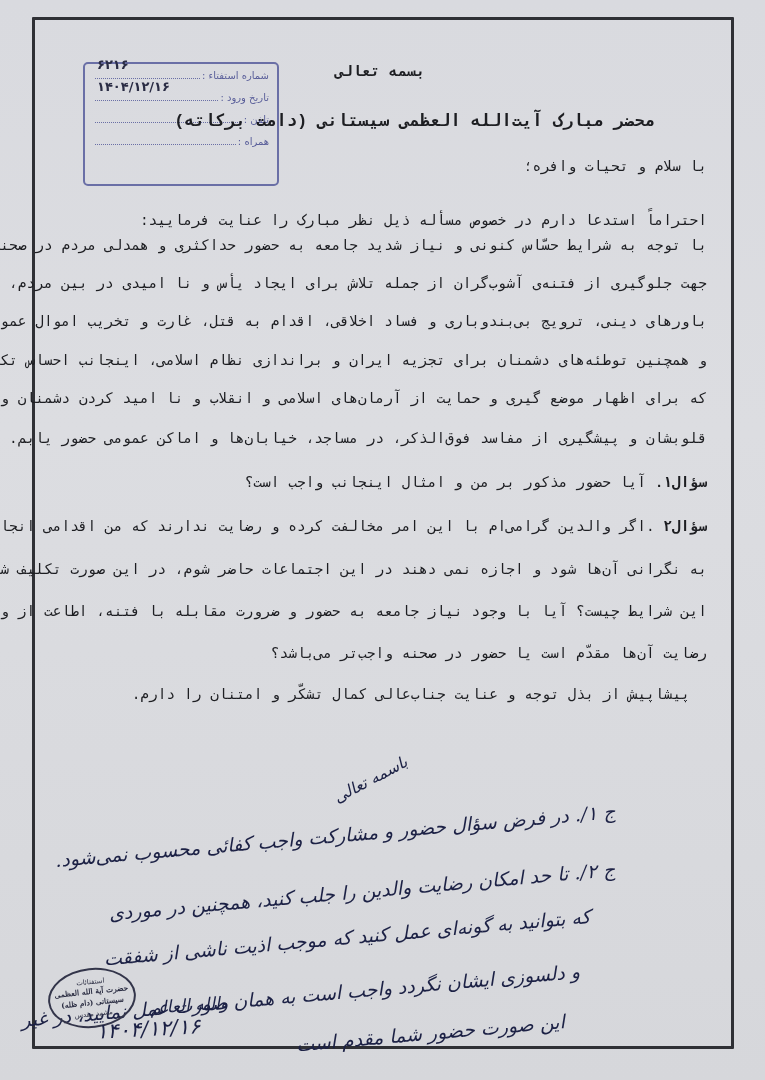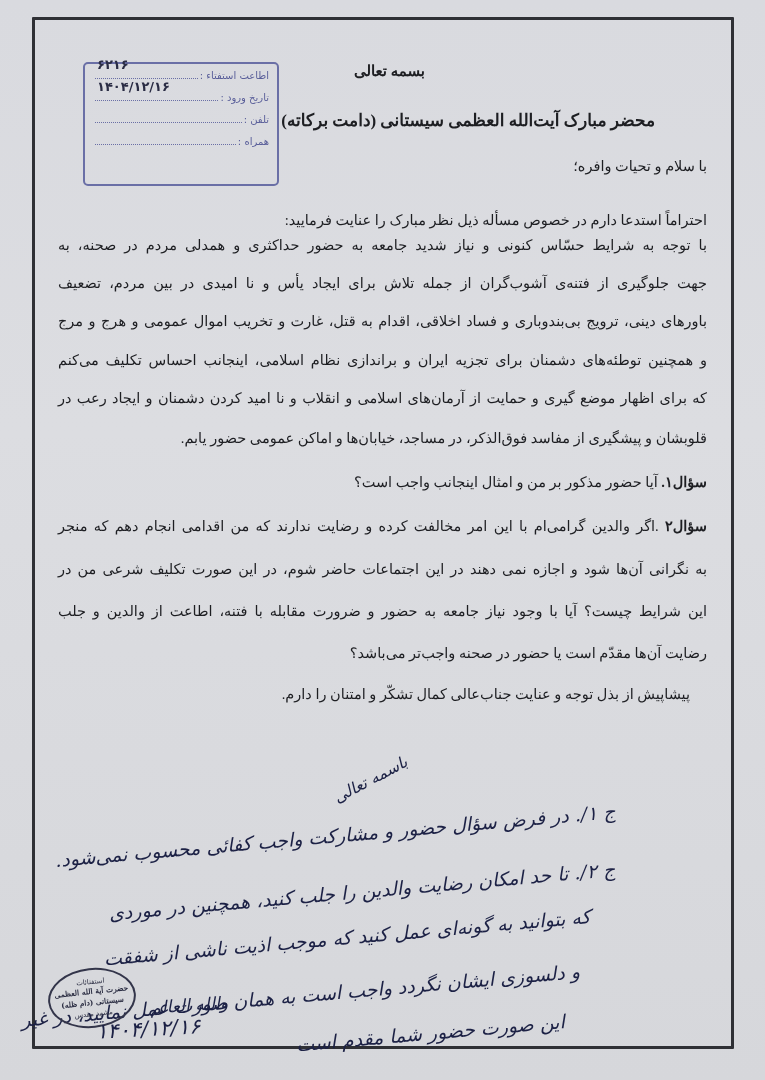--- a/index.html
+++ b/index.html
@@ -65,21 +65,21 @@
       font-weight: bold;
       color: #2a2c44;
       direction: ltr;
       letter-spacing: 1px;
     }
     
     .typed {
       position: absolute;
       direction: rtl;
       color: #1d1e22;
-      font-family: Liberation Serif, serif;
+      font-family: Liberation Mono, monospace;
       white-space: nowrap;
     }
     .heading-small {
       right: 340px;
       top: 62px;
       font-size: 15px;
       font-weight: bold;
     }
     .heading-main {
       right: 110px;
@@ -157,21 +157,21 @@
     }
   </style>
 </head>
 <body>
 
 <div class="paper">
   <div class="frame"></div>
 
   <div class="stamp-box">
     <div class="stamp-row">
-      <span class="stamp-label">اطاعت استفتاء :</span>
+      <span class="stamp-label">شماره استفتاء :</span>
       <span class="stamp-dots">
           <span class="stamp-value">۶۲۱۶</span>
         </span>
     </div>
     <div class="stamp-row">
       <span class="stamp-label">تاریخ ورود :</span>
       <span class="stamp-dots">
           <span class="stamp-value">۱۴۰۴/۱۲/۱۶</span>
         </span>
     </div>

